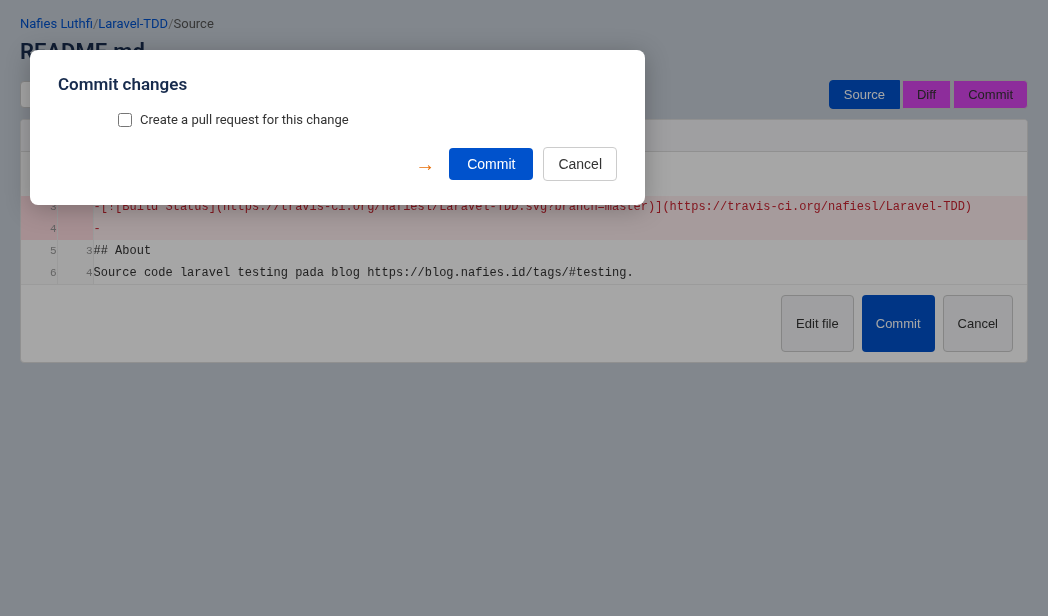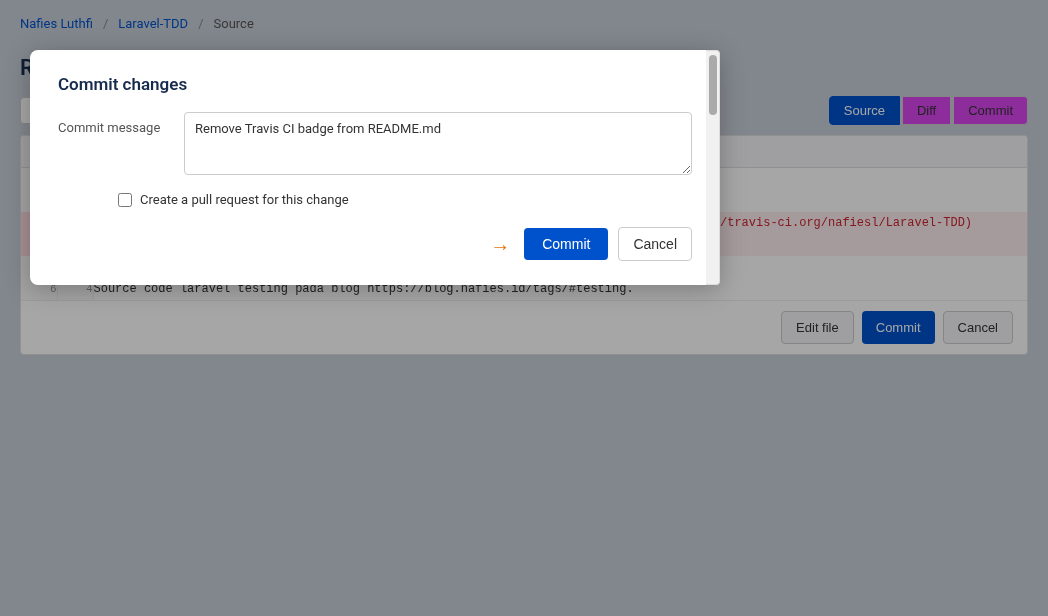--- a/index.html
+++ b/index.html
@@ -11,24 +11,24 @@
       color: #333;
     }
     .page-container {
       padding: 16px 20px;
       min-height: 616px;
       position: relative;
     }
     .breadcrumb {
       display: flex;
       align-items: center;
-      gap: 10px;
-      color: #555;
-      font-size: 13px;
-      margin-bottom: 24px;
+      gap: 0;
+      color: #555;
+      font-size: 13px;
+      margin-bottom: 8px;
     }
     .breadcrumb a {
       color: #0052cc;
       text-decoration: none;
     }
     .breadcrumb-sep { color: #888; }
     .page-title {
       font-size: 22px;
       font-weight: 600;
       color: #172b4d;
@@ -155,21 +155,21 @@
     .line-removed .line-num-new { background: #ffdce0; }
     .line-removed .line-content { color: #cb2431; }
     .editor-actions {
       display: flex;
       justify-content: flex-end;
       gap: 8px;
       padding: 10px 14px;
       border-top: 1px solid #eee;
     }
     .btn-edit-file {
-      padding: 8px 14px;
+      padding: 20px 14px;
       border: 1px solid #ccc;
       background: #f4f5f7;
       border-radius: 4px;
       cursor: pointer;
       font-size: 13px;
       color: #333;
     }
     .btn-commit {
       padding: 6px 14px;
       border: none;
@@ -210,21 +210,21 @@
       display: flex;
       align-items: flex-start;
       justify-content: flex-start;
       padding: 50px 0 0 30px;
       z-index: 10;
     }
     .modal {
       background: #fff;
       border-radius: 8px;
       padding: 24px 28px;
-      width: 690px;
+      width: 615px;
       max-height: 240px;
       box-shadow: 0 4px 24px rgba(0,0,0,0.25);
       position: relative;
     }
     .modal-title {
       font-size: 17px;
       font-weight: 600;
       color: #172b4d;
       margin-bottom: 18px;
     }
@@ -405,29 +405,20 @@
       <button class="btn-cancel">Cancel</button>
     </div>
   </div>
 
   <div class="arrow-annotation">↓</div>
 
   <div class="modal-overlay">
     <div class="modal">
       <div class="modal-title">Commit changes</div>
 
-      <div class="modal-form-row">
-        <label class="modal-label">Commit message</label>
-        <div class="modal-input-wrap">
-          <textarea class="modal-textarea" rows="3" style="">Remove Travis CI badge from README.md</textarea>
-        </div>
-        <div class="modal-scrollbar">
-          <div class="modal-scrollbar-thumb"></div>
-        </div>
-      </div>
 
       <div class="modal-checkbox-row">
         <input type="checkbox" id="pr-checkbox" style="">
         <label class="modal-checkbox-label" for="pr-checkbox">Create a pull request for this change</label>
       </div>
 
       <div class="modal-actions">
         <span class="arrow-forward">→</span>
         <button class="btn-modal-commit">Commit</button>
         <button class="btn-modal-cancel">Cancel</button>

